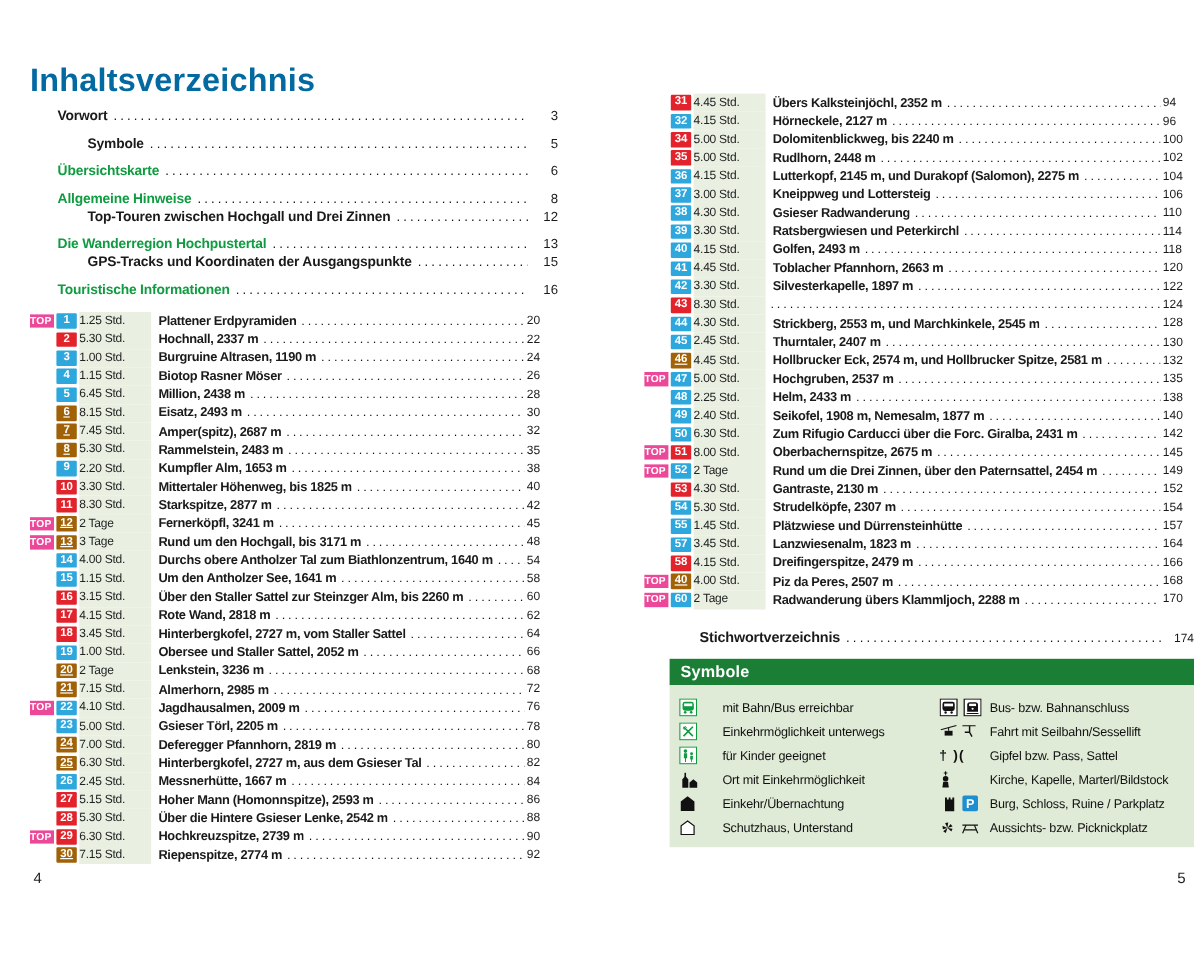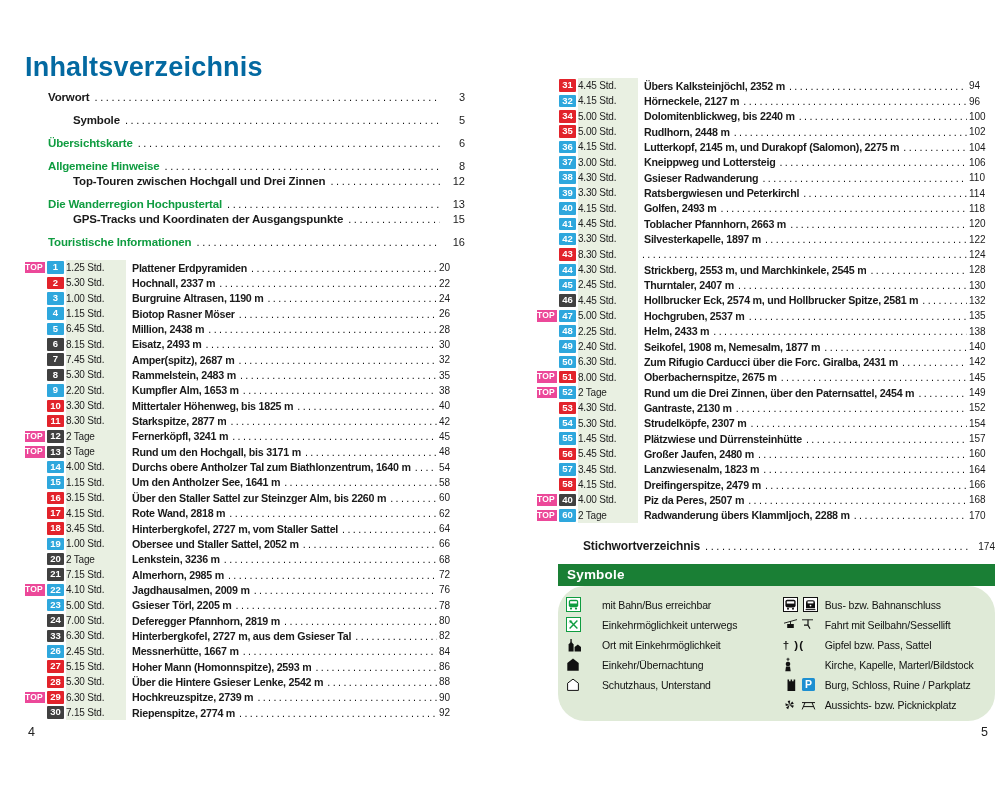--- a/index.html
+++ b/index.html
@@ -26,42 +26,42 @@
   .tour-list{margin-top:9px;}
   .trow{display:flex;align-items:center;height:15.35px;font-size:11px;}
   .cell-top{width:22px;flex:0 0 22px;}
   .top-badge{display:none;background:#ec4899;color:#fff;font-size:8.5px;font-weight:bold;
     width:20px;height:11.5px;line-height:11.5px;letter-spacing:.2px;}
   .trow.has-top .top-badge{display:block;}
   .num-badge{flex:0 0 17px;width:17px;height:12.5px;line-height:12.5px;text-align:center;
     color:#fff;font-weight:bold;font-size:9.5px;border-radius:1px;}
   .num-badge.blue{background:#2ea7dd;}
   .num-badge.red{background:#e2232b;}
-  .num-badge.black{background:#404040;}
+  .num-badge.black{background:#a16207;text-decoration:underline;}
   .time{flex:0 0 60px;width:60px;height:15.35px;line-height:15.5px;background:#e9f0e2;
     margin-left:2px;font-size:10px;color:#222;letter-spacing:-.2px;}
   .ttl{font-weight:bold;margin-left:6px;white-space:nowrap;overflow:hidden;
     letter-spacing:-.25px;font-size:10.7px;}
   .trow .leader{margin:0 2px 0 4px;font-size:10.7px;letter-spacing:2.4px;}
   .pg{min-width:26px;text-align:left;font-size:10px;}
 
   .pageno{position:absolute;font-size:12.5px;color:#222;}
   .pageno-left{left:28px;top:725px;}
   .pageno-right{left:981px;top:725px;}
 
   
   .page-right{position:absolute;left:537px;top:69px;width:458px;}
   .index-row{display:flex;align-items:baseline;margin-top:16px;padding-left:46px;
     height:15px;font-size:12px;font-weight:bold;}
   .index-row .fe-page{font-size:10px;}
 
   .legend{margin-left:21px;width:437px;margin-top:10px;}
   .legend-header{height:22px;line-height:22px;background:#1a7f35;color:#fff;
     font-weight:bold;font-size:13.5px;padding-left:9px;letter-spacing:.2px;}
-  .legend-body{background:#dfead7;display:flex;padding:9px 6px 6px 6px;border-radius:27px;}
+  .legend-body{background:#dfead7;display:flex;padding:9px 6px 6px 6px;}
   .legend-col{flex:0 0 51%;}
   .legend-col.right{flex:0 0 49%;}
   .lrow{display:flex;align-items:center;height:20px;font-size:10.5px;color:#111;}
   .licon{flex:0 0 36px;width:36px;display:flex;align-items:center;gap:2px;padding-left:2px;}
   .legend-col.right .licon{flex:0 0 42px;width:42px;}
   .licon svg{display:block;}
   .glyph{font-size:11.5px;font-weight:bold;letter-spacing:1px;color:#111;}
   .llabel{white-space:nowrap;letter-spacing:-.15px;}
 </style>
 </head>
@@ -382,21 +382,21 @@
     <span class="time">7.00 Std.</span>
     <span class="ttl">Deferegger Pfannhorn, 2819 m</span>
     <span class="leader"></span>
     <span class="pg">80</span>
   </div>
 
   <div class="trow">
     <span class="cell-top">
       
     </span>
-    <span class="num-badge black">33</span>
+    <span class="num-badge black">25</span>
     <span class="time">6.30 Std.</span>
     <span class="ttl">Hinterbergkofel, 2727 m, aus dem Gsieser Tal</span>
     <span class="leader"></span>
     <span class="pg">82</span>
   </div>
 
   <div class="trow">
     <span class="cell-top">
       
     </span>
@@ -712,30 +712,20 @@
     <span class="cell-top">
       
     </span>
     <span class="num-badge blue">55</span>
     <span class="time">1.45 Std.</span>
     <span class="ttl">Plätzwiese und Dürrensteinhütte</span>
     <span class="leader"></span>
     <span class="pg">157</span>
   </div>
 
-  <div class="trow">
-    <span class="cell-top">
-      
-    </span>
-    <span class="num-badge red">56</span>
-    <span class="time">5.45 Std.</span>
-    <span class="ttl">Großer Jaufen, 2480 m</span>
-    <span class="leader"></span>
-    <span class="pg">160</span>
-  </div>
 
   <div class="trow">
     <span class="cell-top">
       
     </span>
     <span class="num-badge blue">57</span>
     <span class="time">3.45 Std.</span>
     <span class="ttl">Lanzwiesenalm, 1823 m</span>
     <span class="leader"></span>
     <span class="pg">164</span>
@@ -800,20 +790,32 @@
     <span class="licon">
                 <svg width="15" height="15" viewBox="0 0 15 15">
                   <rect x="0.5" y="0.5" width="14" height="14" fill="#fff" stroke="#0f9c40"></rect>
                   <path d="M3.6 3.6 L11.4 11.4 M11.4 3.6 L3.6 11.4" stroke="#0f9c40" stroke-width="1.4"></path>
                   <path d="M3.2 5.4 L5.4 3.2 M4 6.2 L6.2 4" stroke="#0f9c40" stroke-width="0.8"></path>
                 </svg>
               </span>
     <span class="llabel">Einkehrmöglichkeit unterwegs</span>
   </div>
 
+  <div class="lrow">
+    <span class="licon">
+                <svg width="15" height="15" viewBox="0 0 15 15">
+                  <rect x="0.5" y="0.5" width="14" height="14" fill="#fff" stroke="#0f9c40"></rect>
+                  <circle cx="5.2" cy="3.9" r="1.5" fill="#0f9c40"></circle>
+                  <path d="M3.9 5.8 h2.7 v4.1 h-0.95 v3 h-0.85 v-3 h-0.9 z" fill="#0f9c40"></path>
+                  <circle cx="10.3" cy="6.1" r="1.2" fill="#0f9c40"></circle>
+                  <path d="M9.2 7.7 h2.2 v3.2 h-0.75 v2 h-0.7 v-2 h-0.75 z" fill="#0f9c40"></path>
+                </svg>
+              </span>
+    <span class="llabel">für Kinder geeignet</span>
+  </div>
 
   <div class="lrow">
     <span class="licon">
                 <svg width="17" height="14" viewBox="0 0 17 14">
                   <rect x="4.4" y="1" width="1.3" height="3.5" fill="#111"></rect>
                   <path d="M2.6 13.5 V6.5 l2.5-3 2.5 3 v7 z" fill="#111"></path>
                   <path d="M8.6 13.5 V9 l3.2-2.6 3.2 2.6 v4.5 z" fill="#111"></path>
                 </svg>
               </span>
     <span class="llabel">Ort mit Einkehrmöglichkeit</span>

